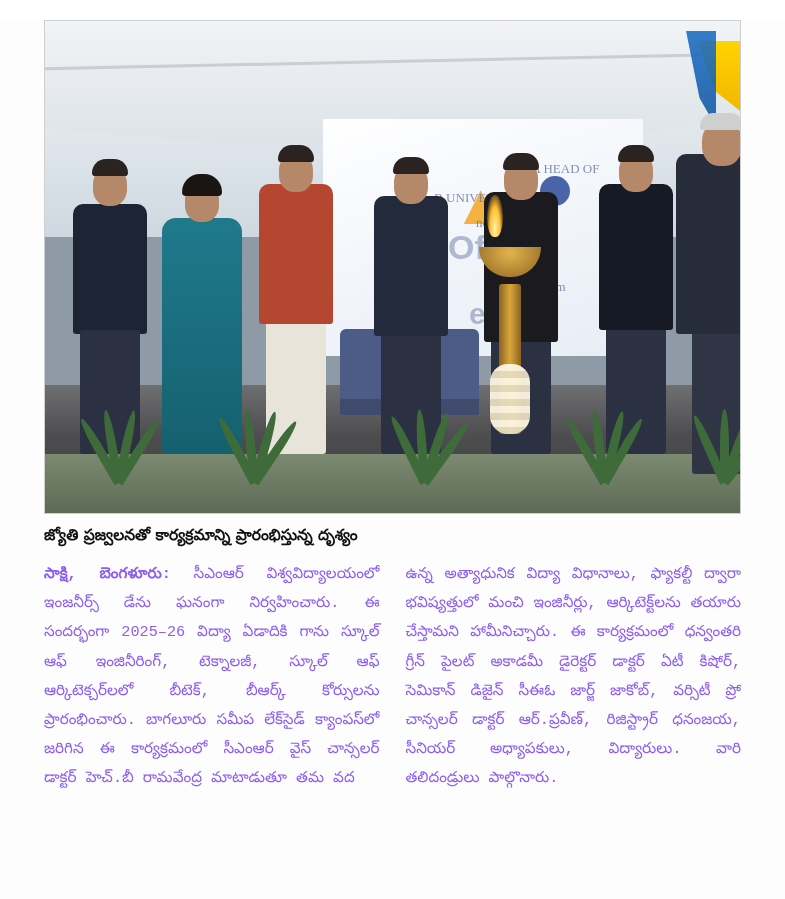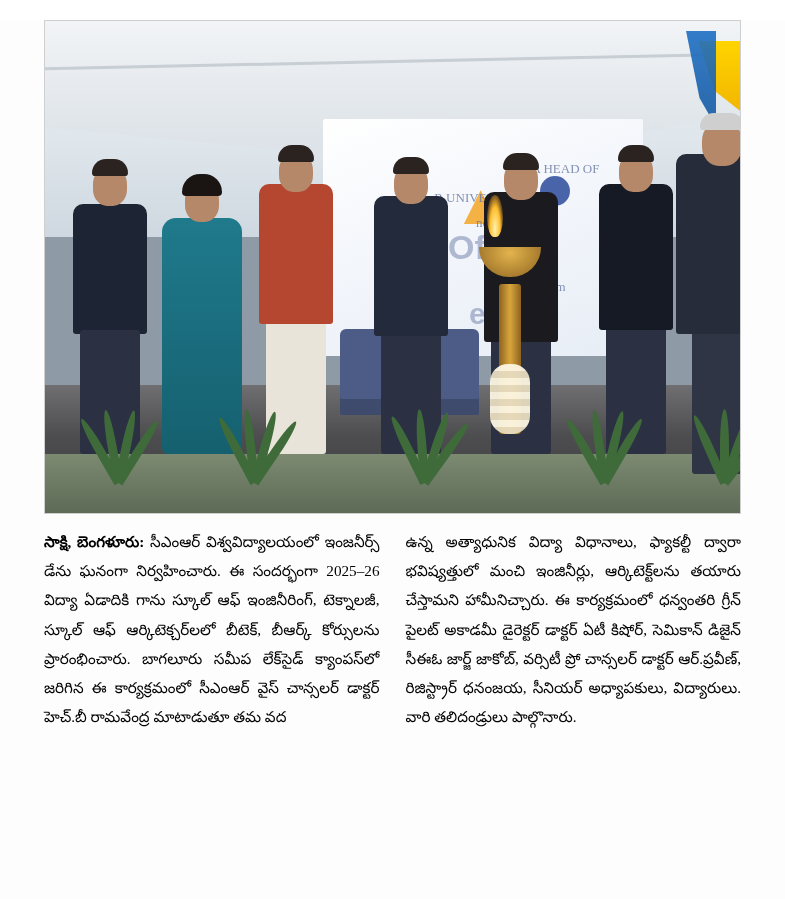--- a/index.html
+++ b/index.html
@@ -192,24 +192,24 @@
 
   
   .body-cols {
     margin-top: 13px;
     display: flex;
     gap: 26px;
     width: 697px;
   }
   .col {
     flex: 1 1 0;
-    font-family: Liberation Serif, serif;
+    font-family: Liberation Mono, monospace;
     font-size: 15.2px;
     line-height: 1.92;
-    color: #000000;
+    color: #8b5cf6;
     text-align: justify;
   }
   .col p { margin: 0; }
   .lead { font-weight: bold; }
 </style>
 </head>
 <body>
 
 <div class="page">
 
@@ -321,20 +321,21 @@
       <div class="plant plant-5">
           <i style="transform:rotate(-24deg)"></i>
           <i style="transform:rotate(0deg)"></i>
           <i style="transform:rotate(20deg)"></i>
           <i style="transform:rotate(38deg)"></i>
         </div>
 
     </div>
   </div>
 
+  <div class="caption">జ్యోతి ప్రజ్వలనతో కార్యక్రమాన్ని ప్రారంభిస్తున్న దృశ్యం</div>
 
   <div class="body-cols">
     <div class="col">
       <p><span class="lead">సాక్షి, బెంగళూరు:</span><span> సీఎంఆర్ విశ్వవిద్యాలయంలో ఇంజనీర్స్ డేను ఘనంగా నిర్వహించారు. ఈ సందర్భంగా 2025–26 విద్యా ఏడాదికి గాను స్కూల్ ఆఫ్ ఇంజినీరింగ్, టెక్నాలజీ, స్కూల్ ఆఫ్ ఆర్కిటెక్చర్‌లలో బీటెక్, బీఆర్క్ కోర్సులను ప్రారంభించారు. బాగలూరు సమీప లేక్‌సైడ్ క్యాంపస్‌లో జరిగిన ఈ కార్యక్రమంలో సీఎంఆర్ వైస్ చాన్సలర్ డాక్టర్ హెచ్‌.బీ రామవేంద్ర మాటాడుతూ తమ వద</span></p>
     </div>
     <div class="col">
       <p><span>ఉన్న అత్యాధునిక విద్యా విధానాలు, ఫ్యాకల్టీ ద్వారా భవిష్యత్తులో మంచి ఇంజినీర్లు, ఆర్కిటెక్ట్‌లను తయారు చేస్తామని హామీనిచ్చారు. ఈ కార్యక్రమంలో ధన్వంతరి గ్రీన్ పైలట్ అకాడమీ డైరెక్టర్ డాక్టర్ ఏటీ కిషోర్, సెమికాన్ డిజైన్ సీఈఓ జార్జ్ జాకోబ్, వర్సిటీ ప్రో చాన్సలర్ డాక్టర్ ఆర్.ప్రవీణ్, రిజిస్ట్రార్ ధనంజయ, సీనియర్ అధ్యాపకులు, విద్యారులు. వారి తలిదండ్రులు పాల్గొనారు.</span></p>
     </div>
   </div>
 

